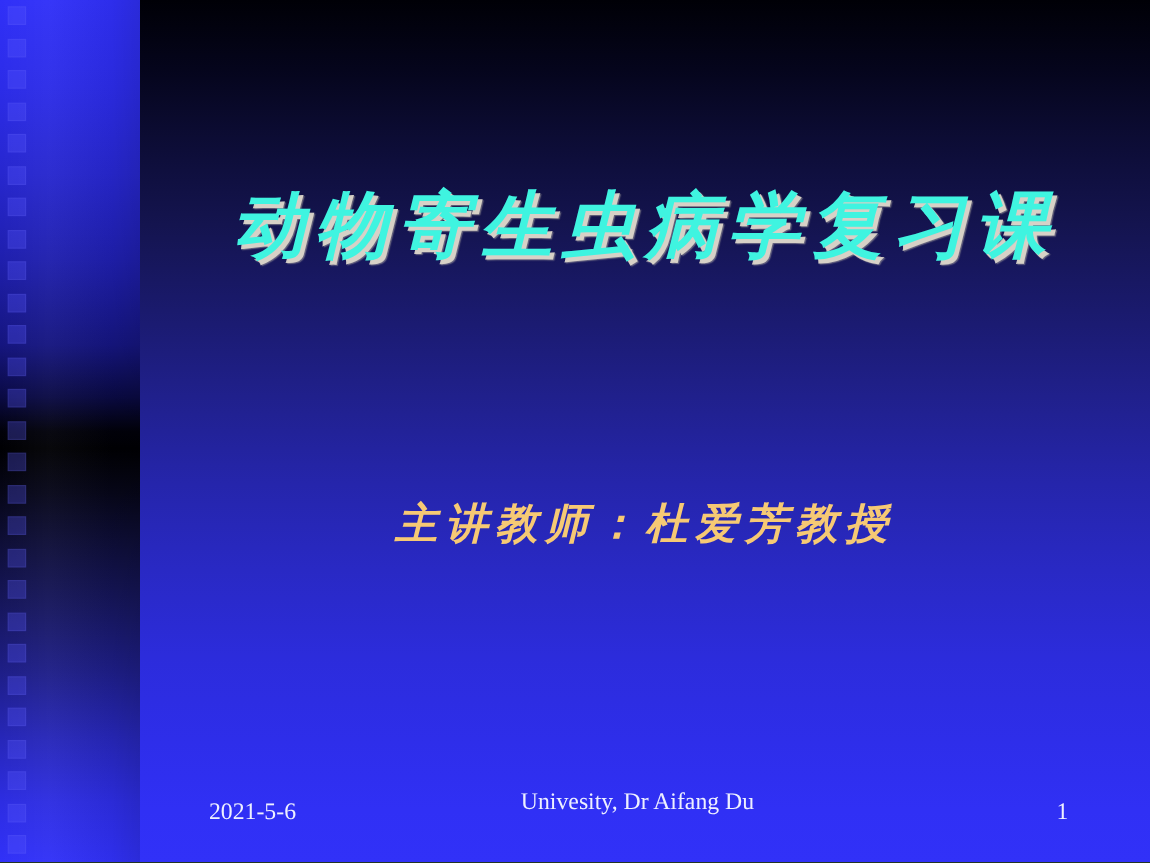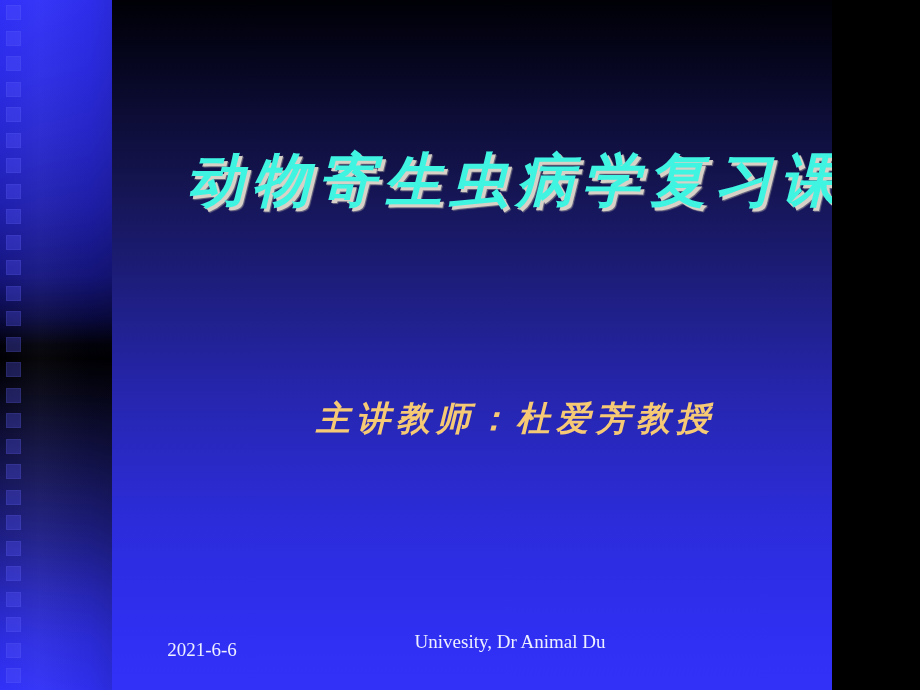--- a/index.html
+++ b/index.html
@@ -2,21 +2,21 @@
 <html><head>
 <meta charset="utf-8">
 <style>
   html, body {
     margin: 0;
     padding: 0;
     background: #000;
   }
   #slide {
     position: relative;
-    width: 832px;
+    width: 920px;
     height: 690px;
     overflow: hidden;
     background: #4d7c0f;
     font-family: "Liberation Serif", serif;
     user-select: none;
   }
 
   
   #main-bg {
     position: absolute;
@@ -195,21 +195,21 @@
       <div class="deco-square" style="top: 592px; width: 15px; height: 15px;"></div>
       <div class="deco-square" style="top: 617px; width: 15px; height: 15px;"></div>
       <div class="deco-square" style="top: 643px; width: 15px; height: 15px;"></div>
       <div class="deco-square" style="top: 668px; width: 15px; height: 15px;"></div>
     </div>
 
   <div id="title">动物寄生虫病学复习课</div>
 
   <div id="subtitle">主讲教师：杜爱芳教授</div>
 
-  <div class="footer-text" id="footer-date">2021-6-6</div>
+  <div class="footer-text" id="footer-date">2021-5-6</div>
 
   <div class="footer-text" id="footer-center">
-    <div>Univesity, Dr Animal Du</div>
+    <div>Univesity, Dr Aifang Du</div>
   </div>
 
   <div class="footer-text" id="footer-page">1</div>
 
 </div>
 
 </body></html>

